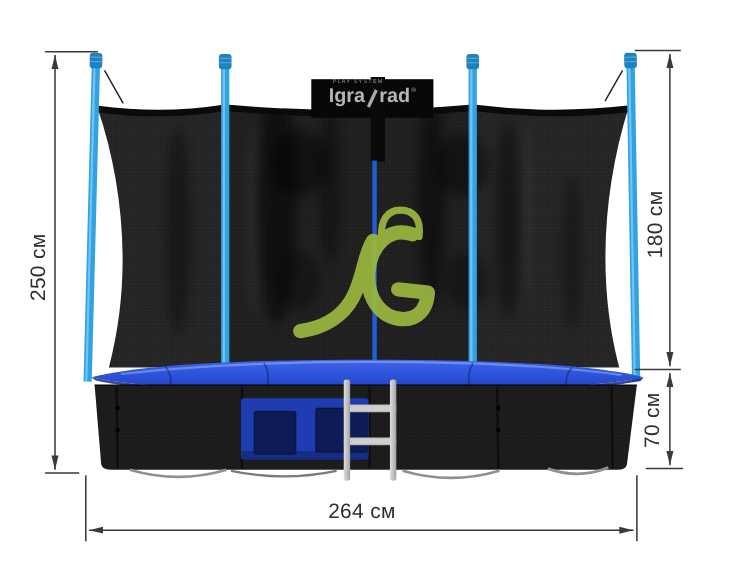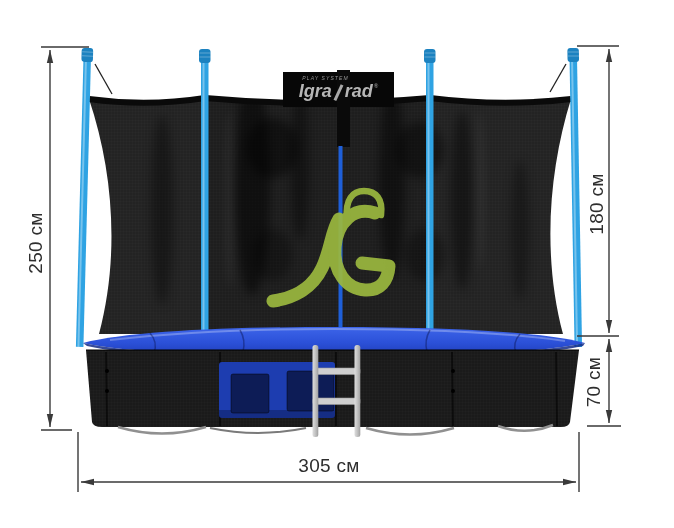--- a/index.html
+++ b/index.html
@@ -3,21 +3,21 @@
 <meta charset="utf-8">
 <style>
   html,body{margin:0;padding:0;background:#fff;}
   .stage{position:relative;width:674px;height:528px;background:#ffffff;overflow:hidden;
          font-family:"Liberation Sans",sans-serif;}
   .stage svg{position:absolute;left:0;top:0;}
   .dim-label{position:absolute;font-size:19px;color:#2e2e2e;white-space:nowrap;
              transform:translate(-50%,-50%);letter-spacing:.3px;}
   .dim-label.vert{transform:translate(-50%,-50%) rotate(-90deg);}
   .patch{position:absolute;left:283px;top:72px;width:111px;height:35px;
-         display:flex;flex-direction:column;align-items:center;justify-content:center;font-style:italic;}
+         display:flex;flex-direction:column;align-items:center;justify-content:flex-start;}
   .patch-top{font-size:5px;line-height:5px;letter-spacing:1.1px;color:#9a9a9a;
              margin-left:-26px;margin-bottom:1px;}
   .patch-main{display:flex;align-items:baseline;font-weight:bold;font-size:18px;
               line-height:18px;color:#b6b6b6;}
   .patch-gap{width:13px;height:19px;position:relative;align-self:center;}
   .patch-gap .slash{position:absolute;left:5px;top:1px;width:2.6px;height:17px;
               background:#a9a9a9;transform:rotate(25deg);}
   .reg{font-size:6px;color:#8a8a8a;margin-left:1px;transform:translateY(-9px);}
 </style>
 </head>
@@ -187,21 +187,21 @@
     <line x1="50" y1="50" x2="50" y2="427" marker-start="url(#ah)" marker-end="url(#ah)"></line>
     <line x1="609" y1="49" x2="609" y2="333" marker-start="url(#ah)" marker-end="url(#ah)"></line>
     <line x1="609" y1="339" x2="609" y2="423" marker-start="url(#ah)" marker-end="url(#ah)"></line>
     <line x1="81" y1="482" x2="576" y2="482" marker-start="url(#ah)" marker-end="url(#ah)"></line>
   </g>
 </svg>
 
 <div class="dim-label vert" style="left:36px;top:243px;">250 см</div>
 <div class="dim-label vert" style="left:597px;top:204px;">180 см</div>
 <div class="dim-label vert" style="left:594px;top:382px;">70 см</div>
-<div class="dim-label" style="left:329px;top:466px;">305 см</div>
+<div class="dim-label" style="left:329px;top:466px;">264 см</div>
 
 <div class="patch">
   <div class="patch-top">PLAY SYSTEM</div>
   <div class="patch-main">
     <span>Igra</span>
     <span class="patch-gap">
           <span class="slash"></span>
         </span>
     <span>rad</span>
     <span class="reg">®</span>

